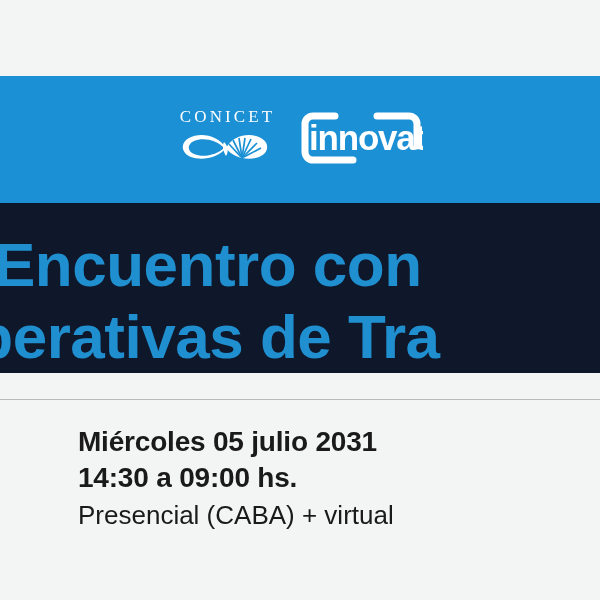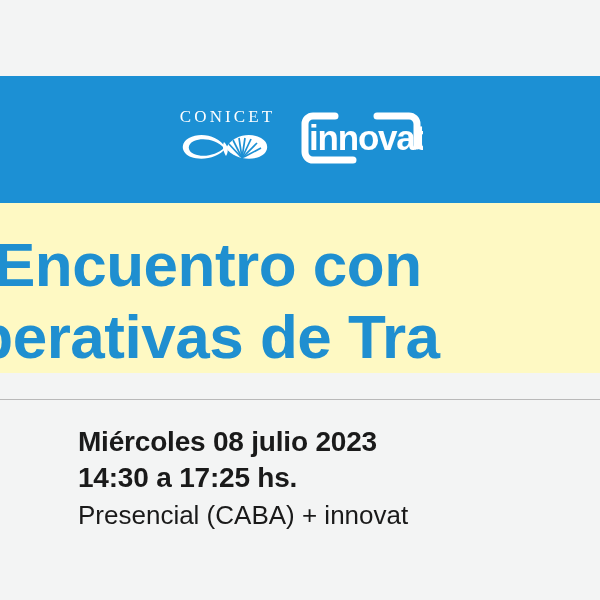--- a/index.html
+++ b/index.html
@@ -78,21 +78,21 @@
     font-weight: bold;
     letter-spacing: 0.2px;
     line-height: 1;
     margin-top: 9px;
     white-space: nowrap;
   }
 
   
   .headline-area {
     padding-top: 26px;
-    background: #fef9c3;
+    background: #0f172a;
     overflow: hidden;
   }
   .headline-line {
     color: #1f8fd0;
     font-size: 62px;
     font-weight: bold;
     line-height: 1.16;
     letter-spacing: -0.5px;
     white-space: nowrap;
     overflow: hidden;
@@ -183,18 +183,18 @@
   </div>
 
   <div class="headline-area">
     <div class="headline-line l1">Encuentro con</div>
     <div class="headline-line l2">operativas de Tra</div>
   </div>
 
   <div class="divider"></div>
 
   <div class="details">
-    <div class="detail-line strong">Miércoles 08 julio 2023</div>
-    <div class="detail-line strong">14:30 a 17:25 hs.</div>
-    <div class="detail-line regular">Presencial (CABA) + innovat</div>
+    <div class="detail-line strong">Miércoles 05 julio 2031</div>
+    <div class="detail-line strong">14:30 a 09:00 hs.</div>
+    <div class="detail-line regular">Presencial (CABA) + virtual</div>
   </div>
 
 </div>
 
 </body></html>

